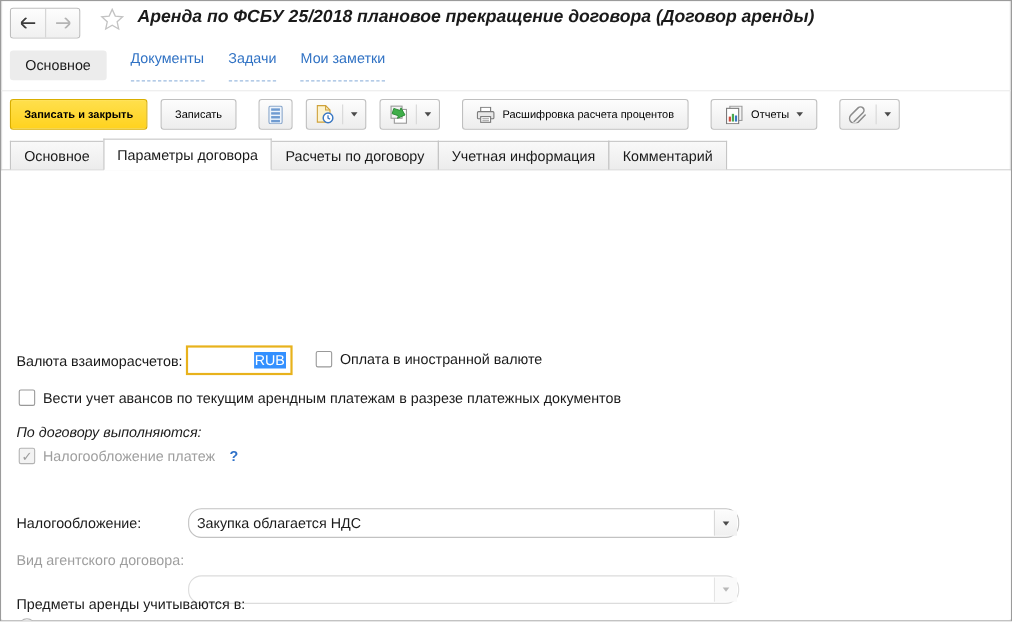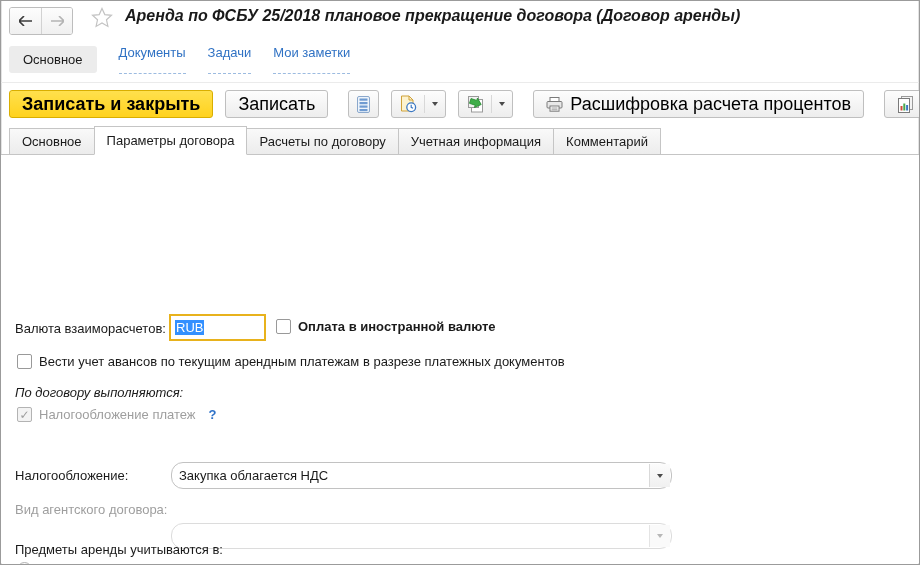--- a/index.html
+++ b/index.html
@@ -15,42 +15,42 @@
   .star { margin-left:18px; display:flex; align-items:center; }
   .page-title { margin-left:12px; font-size:16px; font-weight:bold; white-space:nowrap; }
 
   
   .nav-tabs { display:flex; align-items:center; gap:22px; padding:6px 8px 8px 8px; border-bottom:1px solid #ebebeb; }
   .nav-tab-active { background:#ececec; border-radius:3px; padding:6px 14px; color:#1a1a1a; }
   .nav-link { color:#3072c4; border-bottom:1px dashed #9cbbe0; padding-bottom:13px; cursor:pointer; }
 
   
   .cmdbar { display:flex; align-items:center; padding:7px 8px 6px 8px; gap:12px; }
-  .btn { display:inline-flex; align-items:center; gap:7px; height:28px; padding:0 12px; border:1px solid #bfbfbf; border-radius:3px; background:linear-gradient(#fdfdfd,#ededed); font-size:18px; cursor:pointer; white-space:nowrap; }
+  .btn { display:inline-flex; align-items:center; gap:7px; height:28px; padding:0 12px; border:1px solid #bfbfbf; border-radius:3px; background:linear-gradient(#fdfdfd,#ededed); font-size:10px; cursor:pointer; white-space:nowrap; }
   .btn-primary { background:linear-gradient(#ffe04d,#ffd21e); border-color:#d9ae00; font-weight:bold; }
   .btn-icon { padding:0 7px; }
   .caret { width:0; height:0; border-left:3.5px solid transparent; border-right:3.5px solid transparent; border-top:4px solid #4a4a4a; display:inline-block; }
   .split-sep { width:1px; align-self:stretch; margin:4px 0; background:#d8d8d8; }
   .cmd-group { display:flex; align-items:center; gap:12px; }
   .gap-lg { margin-left:8px; }
 
   
   .form-tabs { display:flex; align-items:flex-end; padding-left:8px; border-bottom:1px solid #c5c5c5; margin-top:2px; }
   .ftab { padding:5px 12px 5px 12px; border:1px solid #c5c5c5; border-bottom:none; background:linear-gradient(#f9f9f9,#ececec); margin-right:-1px; height:26px; display:flex; align-items:center; cursor:pointer; }
   .ftab.active { background:#fff; height:29px; margin-bottom:-1px; border-bottom:1px solid #fff; position:relative; z-index:2; }
 
   
   .content { position:relative; height:408px; background:#fff; }
   .abs { position:absolute; }
   .lbl { color:#1a1a1a; white-space:nowrap; }
   .lbl-dis { color:#9e9e9e; white-space:nowrap; }
   .green-hdr { color:#0da457; white-space:nowrap; }
   .help { color:#2e71c8; font-weight:bold; margin-left:6px; cursor:pointer; }
 
-  .text-field { width:97px; height:27px; border:2px solid #e8b21c; background:#fff; display:flex; align-items:center; padding:0 4px; }
+  .text-field { width:97px; height:27px; border:2px solid #e8b21c; background:#fff; display:flex; align-items:center; padding:0 4px;justify-content:flex-end; }
   .sel-text { background:#3390ff; color:#fff; padding:0 1px; }
 
   .checkbox { width:15px; height:15px; border:1px solid #999; border-radius:2px; background:#fff; display:inline-flex; align-items:center; justify-content:center; flex:none; cursor:pointer; }
   .checkbox.disabled { border-color:#b3b3b3; background:#f3f3f3; cursor:default; }
   .checkbox.checked::after { content:"✓"; font-size:12px; color:#9c9c9c; line-height:1; }
   .cbrow { display:flex; align-items:center; gap:7px; }
 
   .radio { width:15px; height:15px; border:1px solid #b3b3b3; border-radius:50%; background:#fbfbfb; display:inline-flex; align-items:center; justify-content:center; flex:none; cursor:default; }
   .radio.selected::after { content:""; width:7px; height:7px; border-radius:50%; background:#a3a3a3; }
 
@@ -168,21 +168,21 @@
     <div class="ftab">Учетная информация</div>
     <div class="ftab">Комментарий</div>
   </div>
 
   <div class="content">
 
     <span class="abs lbl" style="left:14px; top:166px;">Валюта взаиморасчетов:</span>
     <div class="abs text-field" style="left:168px; top:159px;">
       <span class="sel-text">RUB</span>
     </div>
-    <div class="abs cbrow" style="left:275px; top:164px;font-weight:bold;">
+    <div class="abs cbrow" style="left:286px; top:164px;">
       <span class="checkbox"></span>
       <span class="lbl">Оплата в иностранной валюте</span>
     </div>
 
     <div class="abs cbrow" style="left:16px; top:199px;">
       <span class="checkbox"></span>
       <span class="lbl">Вести учет авансов по текущим арендным платежам в разрезе платежных документов</span>
     </div>
 
     <span class="abs lbl" style="left:14px; top:230px;font-style:italic;">По договору выполняются:</span>

